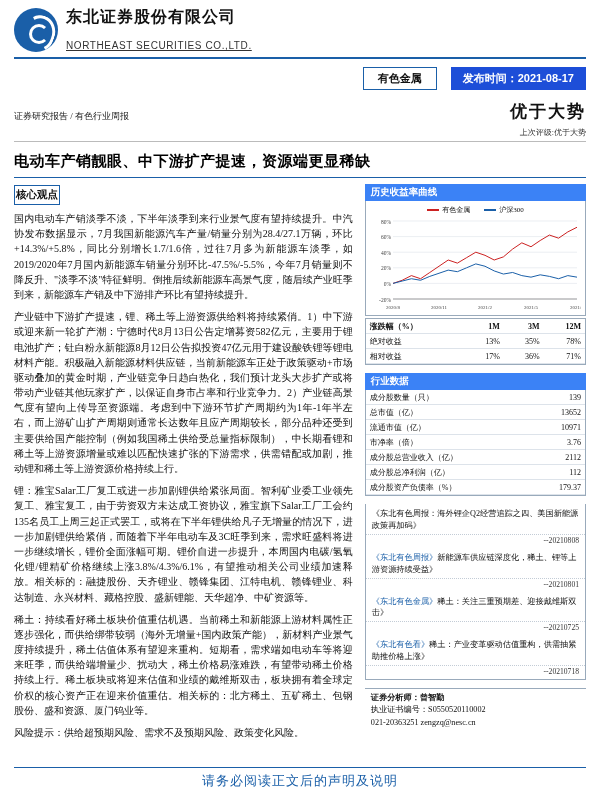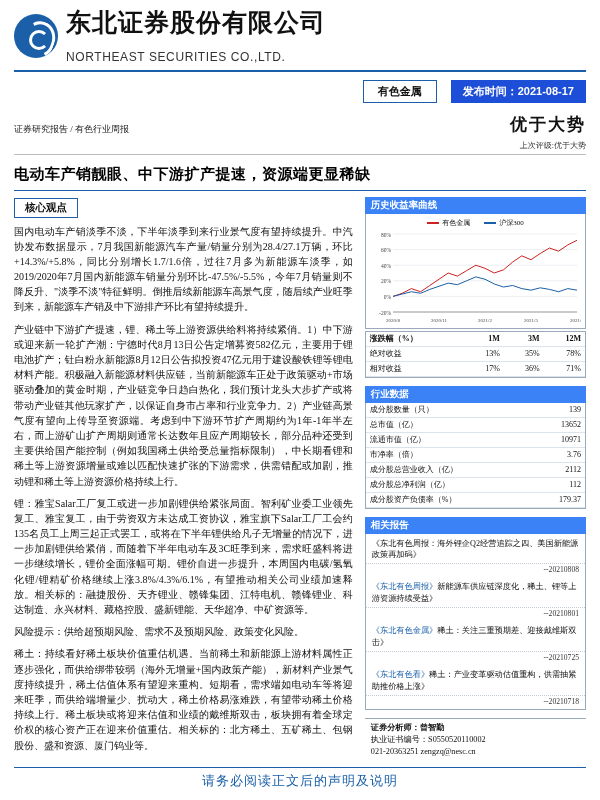--- a/index.html
+++ b/index.html
@@ -20,22 +20,22 @@
   .logo:after{
     content:""; position:absolute; left:9px; top:7px; width:26px; height:30px;
     border:3px solid #fff; border-radius:50% 50% 45% 45%; border-left-color:transparent; border-bottom-color:transparent;
     transform: rotate(20deg);
   }
   .logo:before{
     content:""; position:absolute; left:15px; top:16px; width:14px; height:14px;
     border:3px solid #fff; border-radius:50%; border-right-color:transparent;
   }
   .hdr-txt { line-height: 1.15; }
-  .hdr-cn { font-size: 25px; font-weight: bold; letter-spacing: 1px; color: #111; font-family: "Liberation Sans", sans-serif;}
-  .hdr-en { font-size: 12px; color: #333; letter-spacing: .6px; margin-top: 14px; font-family: "Liberation Sans", sans-serif;}
+  .hdr-cn { font-size: 16px; font-weight: bold; letter-spacing: 1px; color: #111; font-family: "Liberation Sans", sans-serif;}
+  .hdr-en { font-size: 10px; color: #333; letter-spacing: .6px; margin-top: 14px; font-family: "Liberation Sans", sans-serif; text-decoration: underline;}
   .hdr-rule { border-top: 2px solid #1a5fa8; margin: 5px 0 0 0; }
 
   
   .band { display: flex; align-items: center; margin-top: 8px; }
   .sector-box {
     border: 1px solid #1a5fa8; color: #111; font-size: 11px; font-weight: bold;
     padding: 3px 14px; font-family: "Liberation Sans", sans-serif;
   }
   .date-box {
     margin-left: 14px; background: #1d4ed8; color: #fff; font-size: 11px; font-weight: bold;
@@ -52,21 +52,21 @@
   .doc-title { font-size: 15px; font-weight: bold; letter-spacing: .5px; margin-top: 10px; color:#000;}
   .title-rule { border-top: 1.5px solid #1a5fa8; margin-top: 6px; }
 
   
   .cols { display: flex; margin-top: 6px; }
   .colL { width: 352px; padding-right: 12px; }
   .colR { width: 222px; }
 
   .tagbox {
     display:inline-block; border:1px solid #1a5fa8; font-size:10.5px; font-weight:bold;
-    padding:2px 10px; margin-bottom:6px; font-family:"Liberation Sans", sans-serif;
+    padding:2px 1px; margin-bottom:6px; font-family:"Liberation Sans", sans-serif;
   }
   p.body { font-size: 10px; line-height: 1.52; text-align: justify; margin: 0 0 7px 0; text-indent: 0; }
 
   
   .rbox-title {
     background: #3b82f6; color: #fff; font-size: 9.5px; font-weight: bold;
     padding: 2px 6px; font-family: "Liberation Sans", sans-serif;
   }
   .rbox { border: 1px solid #9ab; border-top: none; margin-bottom: 8px; }
 
@@ -130,22 +130,22 @@
   <div class="doc-title">电动车产销靓眼、中下游扩产提速，资源端更显稀缺</div>
   <div class="title-rule"></div>
 
   <div class="cols">
 
     <div class="colL">
       <div class="tagbox">核心观点</div>
       <p class="body">国内电动车产销淡季不淡，下半年淡季到来行业景气度有望持续提升。中汽协发布数据显示，7月我国新能源汽车产量/销量分别为28.4/27.1万辆，环比+14.3%/+5.8%，同比分别增长1.7/1.6倍，过往7月多为新能源车淡季，如2019/2020年7月国内新能源车销量分别环比-47.5%/-5.5%，今年7月销量则不降反升、"淡季不淡"特征鲜明。倒推后续新能源车高景气度，随后续产业旺季到来，新能源车产销及中下游排产环比有望持续提升。</p>
       <p class="body">产业链中下游扩产提速，锂、稀土等上游资源供给料将持续紧俏。1）中下游或迎来新一轮扩产潮：宁德时代8月13日公告定增募资582亿元，主要用于锂电池扩产；钍白粉永新能源8月12日公告拟投资47亿元用于建设酸铁锂等锂电材料产能。积极融入新能源材料供应链，当前新能源车正处于政策驱动+市场驱动叠加的黄金时期，产业链竞争日趋白热化，我们预计龙头大步扩产或将带动产业链其他玩家扩产，以保证自身市占率和行业竞争力。2）产业链高景气度有望向上传导至资源端。考虑到中下游环节扩产周期约为1年-1年半左右，而上游矿山扩产周期则通常长达数年且应产周期较长，部分品种还受到主要供给国产能控制（例如我国稀土供给受总量指标限制），中长期看锂和稀土等上游资源增量或难以匹配快速扩张的下游需求，供需错配或加剧，推动锂和稀土等上游资源价格持续上行。</p>
       <p class="body">锂：雅宝Salar工厂复工或进一步加剧锂供给紧张局面。智利矿业委工业领先复工、雅宝复工，由于劳资双方未达成工资协议，雅宝旗下Salar工厂工会约135名员工上周三起正式罢工，或将在下半年锂供给凡子无增量的情况下，进一步加剧锂供给紧俏，而随着下半年电动车及3C旺季到来，需求旺盛料将进一步继续增长，锂价全面涨幅可期。锂价自进一步提升，本周国内电碳/氢氧化锂/锂精矿价格继续上涨3.8%/4.3%/6.1%，有望推动相关公司业绩加速释放。相关标的：融捷股份、天齐锂业、赣锋集团、江特电机、赣锋锂业、科达制造、永兴材料、藏格控股、盛新锂能、天华超净、中矿资源等。</p>
+      <p class="body">稀土：持续看好稀土板块价值重估机遇。当前稀土和新能源上游材料属性正逐步强化，而供给绑带较弱（海外无增量+国内政策产能），新材料产业景气度持续提升，稀土估值体系有望迎来重构。短期看，需求端如电动车等将迎来旺季，而供给端增量少、扰动大，稀土价格易涨难跌，有望带动稀土价格持续上行。稀土板块或将迎来估值和业绩的戴维斯双击，板块拥有着全球定价权的核心资产正在迎来价值重估。相关标的：北方稀土、五矿稀土、包钢股份、盛和资源、厦门钨业等。</p>
       <p class="body risk">风险提示：供给超预期风险、需求不及预期风险、政策变化风险。</p>
-      <p class="body">稀土：持续看好稀土板块价值重估机遇。当前稀土和新能源上游材料属性正逐步强化，而供给绑带较弱（海外无增量+国内政策产能），新材料产业景气度持续提升，稀土估值体系有望迎来重构。短期看，需求端如电动车等将迎来旺季，而供给端增量少、扰动大，稀土价格易涨难跌，有望带动稀土价格持续上行。稀土板块或将迎来估值和业绩的戴维斯双击，板块拥有着全球定价权的核心资产正在迎来价值重估。相关标的：北方稀土、五矿稀土、包钢股份、盛和资源、厦门钨业等。</p>
     </div>
 
     <div class="colR">
 
       <div>
         <div class="rbox-title">历史收益率曲线</div>
         <div class="rbox">
           <div class="chart-wrap">
             <div class="legend">
               <span>
@@ -240,21 +240,20 @@
                 <tr>
                   <td>成分股资产负债率（%）</td>
                   <td class="r">179.37</td>
                 </tr>
               </tbody>
           </table>
         </div>
       </div>
 
       <div>
-        <div class="rbox-title">相关报告</div>
         <div class="rbox" id="news-body">
             <div class="news-item"><span class="tag"></span><span>《东北有色周报：海外锂企Q2经营追踪之四、美国新能源政策再加码》</span></div>
             <div class="news-date">--20210808</div>
             <div class="news-item"><span class="tag">《东北有色周报》</span><span>新能源车供应链深度化，稀土、锂等上游资源持续受益》</span></div>
             <div class="news-date">--20210801</div>
             <div class="news-item"><span class="tag">《东北有色金属》</span><span>稀土：关注三重预期差、迎接戴维斯双击》</span></div>
             <div class="news-date">--20210725</div>
             <div class="news-item"><span class="tag">《东北有色看》</span><span>稀土：产业变革驱动估值重构，供需抽紧助推价格上涨》</span></div>
             <div class="news-date">--20210718</div>
           </div>

